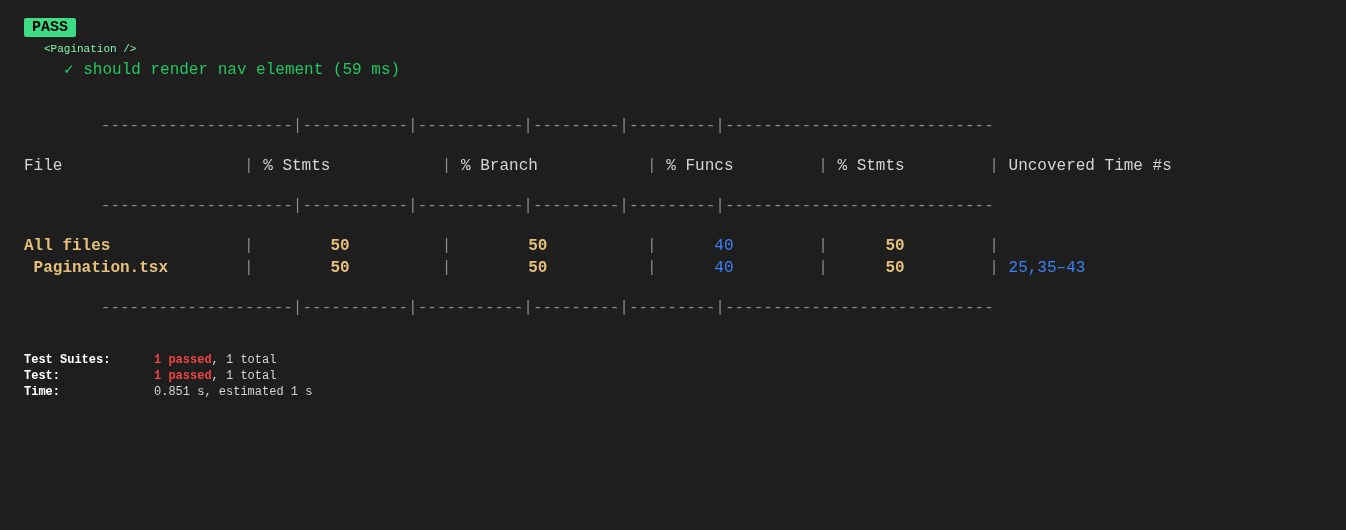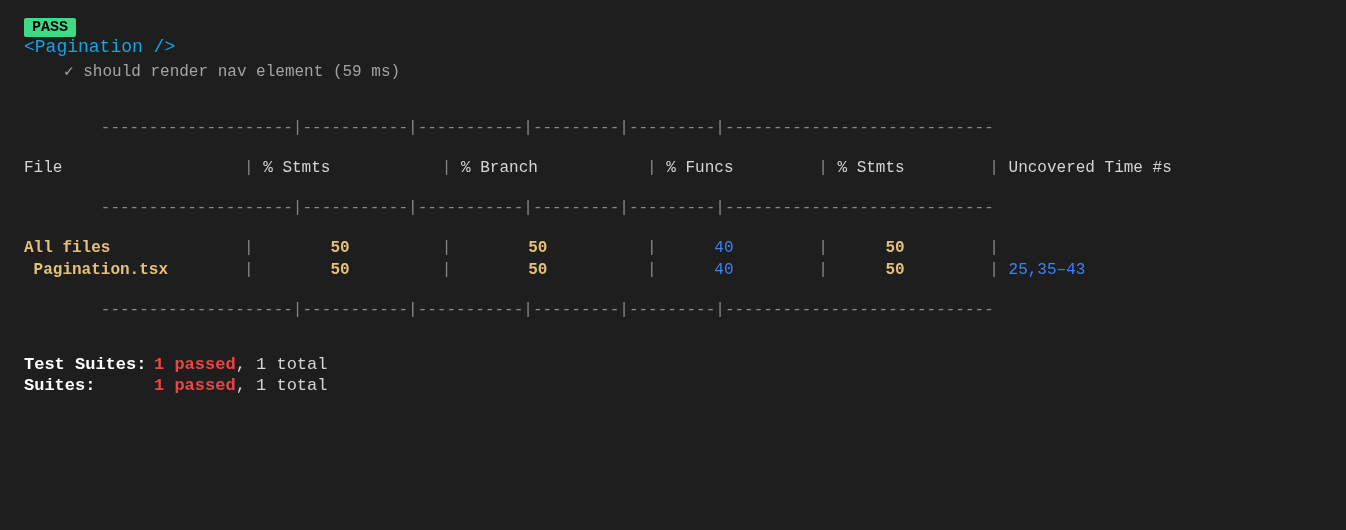--- a/index.html
+++ b/index.html
@@ -9,20 +9,21 @@
       font-size: 16px;
       color: #d4d4d4;
       width: 1346px;
       min-height: 530px;
       padding: 18px 24px;
     }
 
     .header-line {
       display: flex;
       gap: 10px;
+      margin-bottom: 6px;
     }
 
     .pass-badge {
       background-color: #3ddc84;
       color: #000;
       font-weight: bold;
       padding: 1px 8px;
       font-size: 15px;
       border-radius: 2px;
     }
@@ -31,27 +32,28 @@
       color: #d4d4d4;
       font-size: 16px;
     }
 
     .file-path strong {
       font-weight: bold;
       color: #ffffff;
     }
 
     .component-line {
-      color: #0ea5e9;
+      color: #86efac;
+      margin-left: 20px;
       margin-bottom: 4px;
-      font-size: 18px;
+      font-size: 11px;
     }
 
     .test-line {
-      color: #a3a3a3;
+      color: #22c55e;
       margin-left: 40px;
       margin-bottom: 18px;
       font-size: 16px;
     }
 
     .coverage-table {
       width: 100%;
       border-collapse: collapse;
       margin-bottom: 16px;
       font-size: 16px;
@@ -78,21 +80,21 @@
     .red    { color: #3b82f6; font-weight: normal; }
 
     .summary-section {
       margin-top: 4px;
     }
 
     .summary-row {
       display: flex;
       align-items: center;
       margin-bottom: 2px;
-      font-size: 17px;
+      font-size: 12px;
     }
 
     .summary-label {
       font-weight: bold;
       color: #ffffff;
       width: 130px;
       flex-shrink: 0;
     }
 
     .summary-value {
@@ -172,18 +174,22 @@
 </table>
 
 <div class="summary-section">
   <div class="summary-row">
     <span class="summary-label">Test Suites:</span>
     <span class="summary-value">
       <span class="green">1 passed</span><span>, 1 total</span>
     </span>
   </div>
   <div class="summary-row">
-    <span class="summary-label">Suites:</span>
+    <span class="summary-label">Test:</span>
     <span class="summary-value">
       <span class="green">1 passed</span><span>, 1 total</span>
     </span>
   </div>
+  <div class="summary-row">
+    <span class="summary-label">Time:</span>
+    <span class="summary-value">0.851 s, estimated 1 s</span>
+  </div>
 </div>
 
 </body></html>

